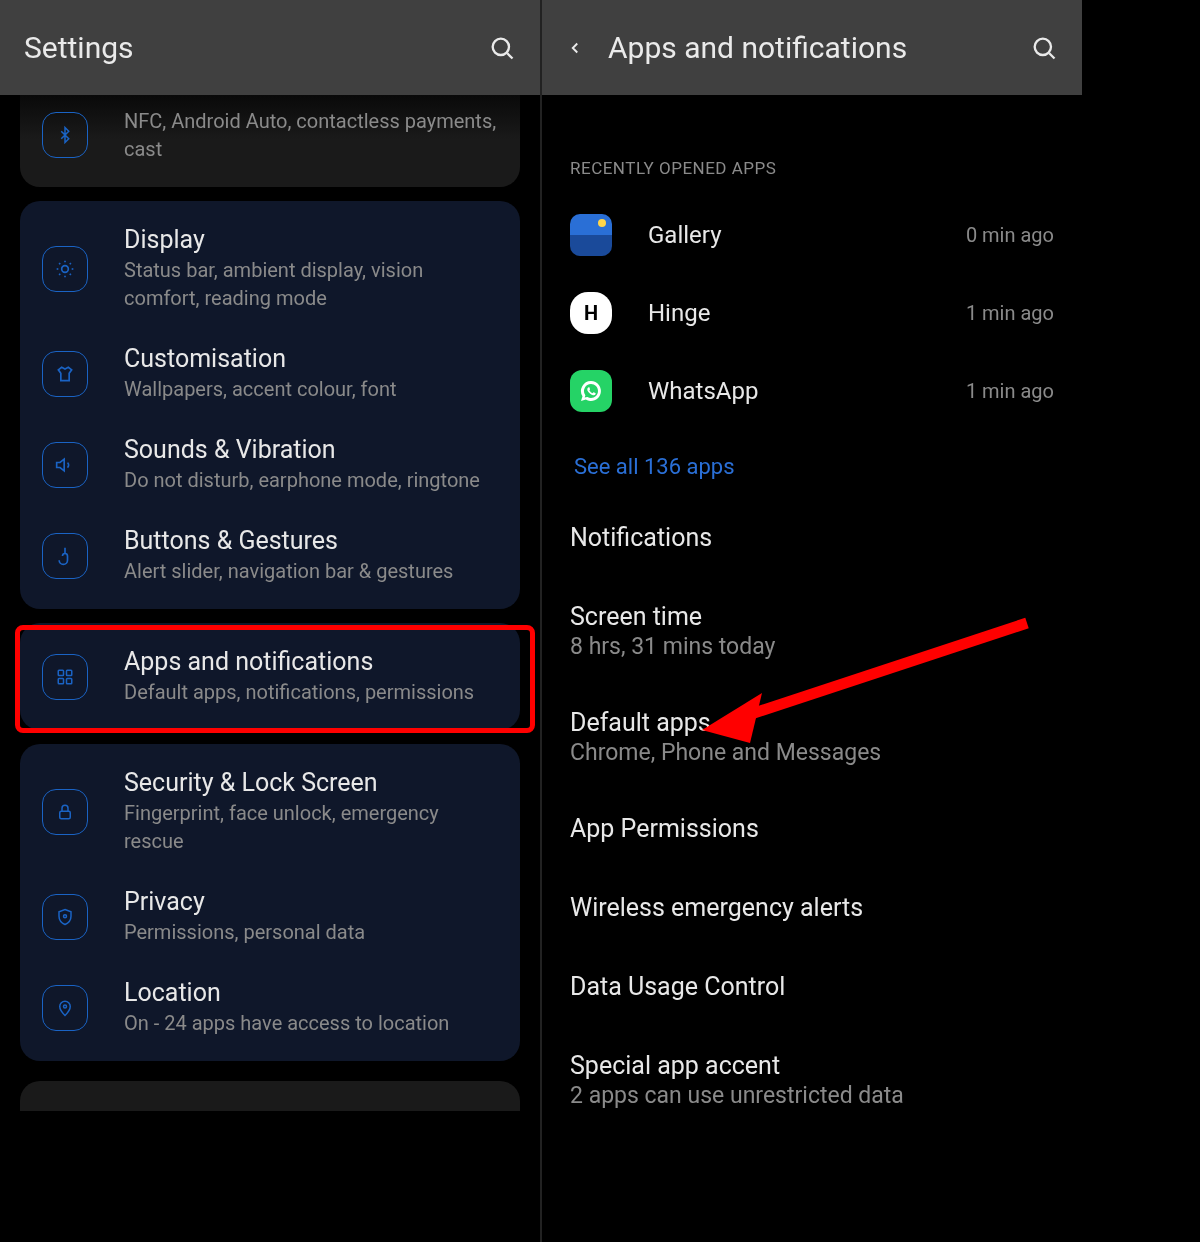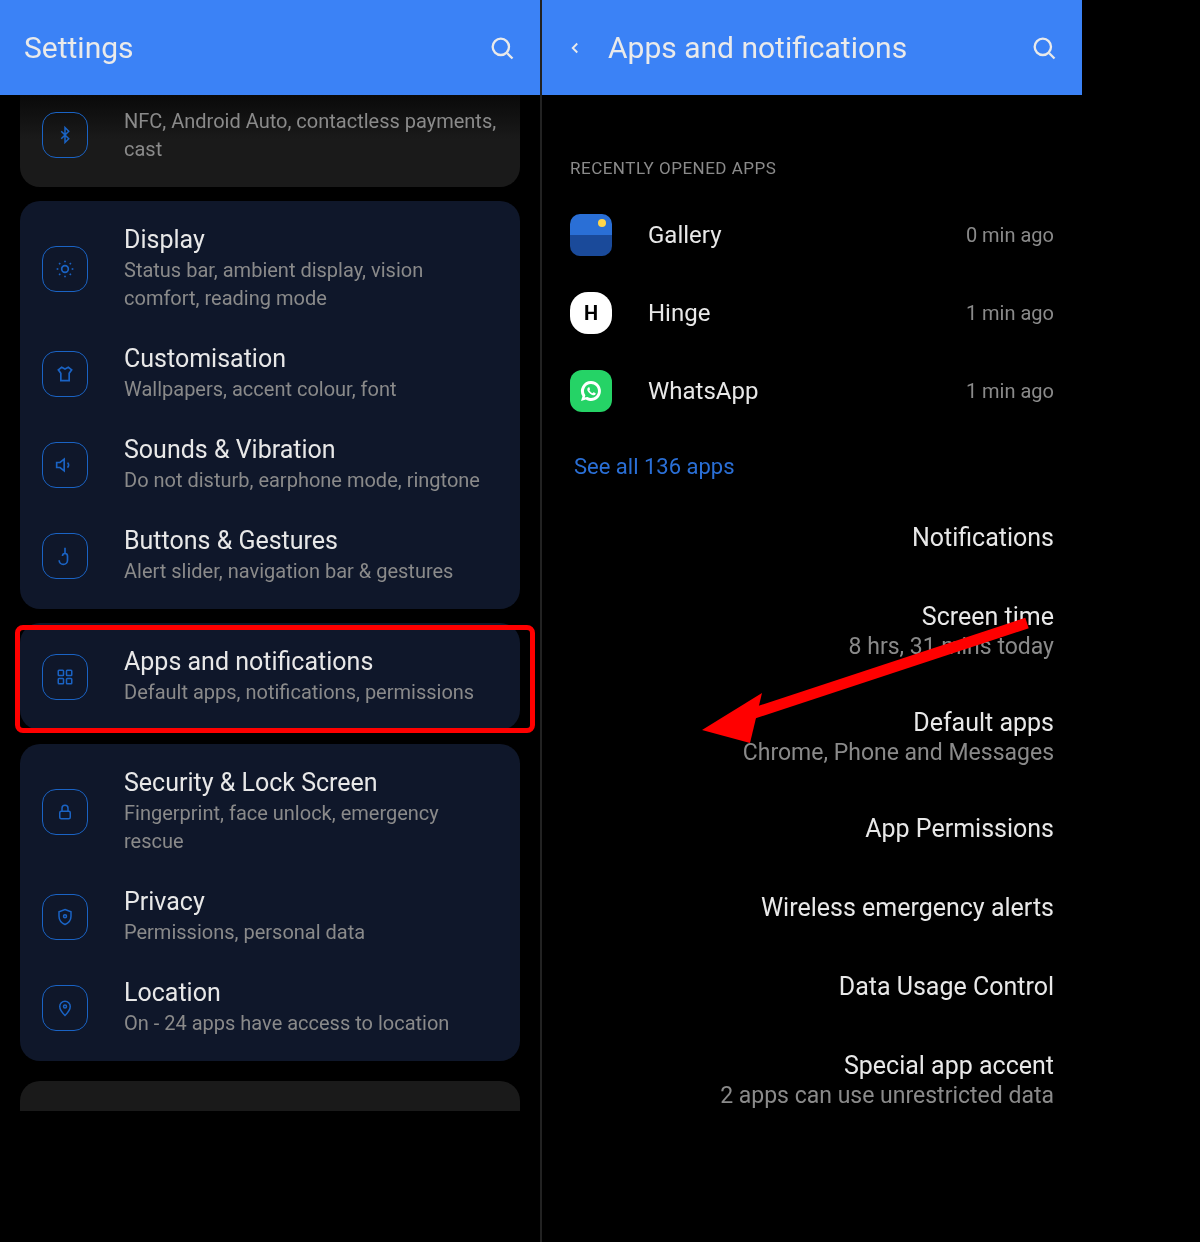--- a/index.html
+++ b/index.html
@@ -21,21 +21,21 @@
   }
   .pane-right {
     width: 540px;
     border-left: 2px solid #222;
   }
   .header {
     height: 95px;
     display: flex;
     align-items: center;
     padding: 0 24px;
-    background: #3b82f6;
+    background: #404040;
     justify-content: space-between;
     position: relative;
     z-index: 5;
   }
   .header-title {
     color: #eaeaea;
     font-size: 30px;
     font-weight: 400;
   }
   .header-back {
@@ -139,21 +139,21 @@
     position:absolute;
     width:8px;height:8px;border-radius:50%;
     background:#ffd54a;
     top:5px; right:6px;
   }
   .hinge-icon { background: #fff; color: #000; border-radius: 18px; }
   .wa-icon { background: #25d366; color: #fff; border-radius: 12px; }
   .app-name { color: #e8e8e8; font-size: 24px; flex: 1; }
   .app-time { color: #8a8a8a; font-size: 20px; }
   .see-all { color: #2a6fd6; font-size: 22px; padding: 24px 32px 20px 32px; cursor: pointer; }
-  .r-row { padding: 24px 28px; cursor: pointer; text-align: right; }
+  .r-row { padding: 24px 28px; cursor: pointer; }
   .r-title { color: #e8e8e8; font-size: 25px; margin-bottom: 2px; }
   .r-sub { color: #8a8a8a; font-size: 23px; }
   .arrow {
     position: absolute;
     pointer-events: none;
     z-index: 20;
   }
   .peek {
     margin: 20px 20px 0 20px;
     background: #1a1a1a;

